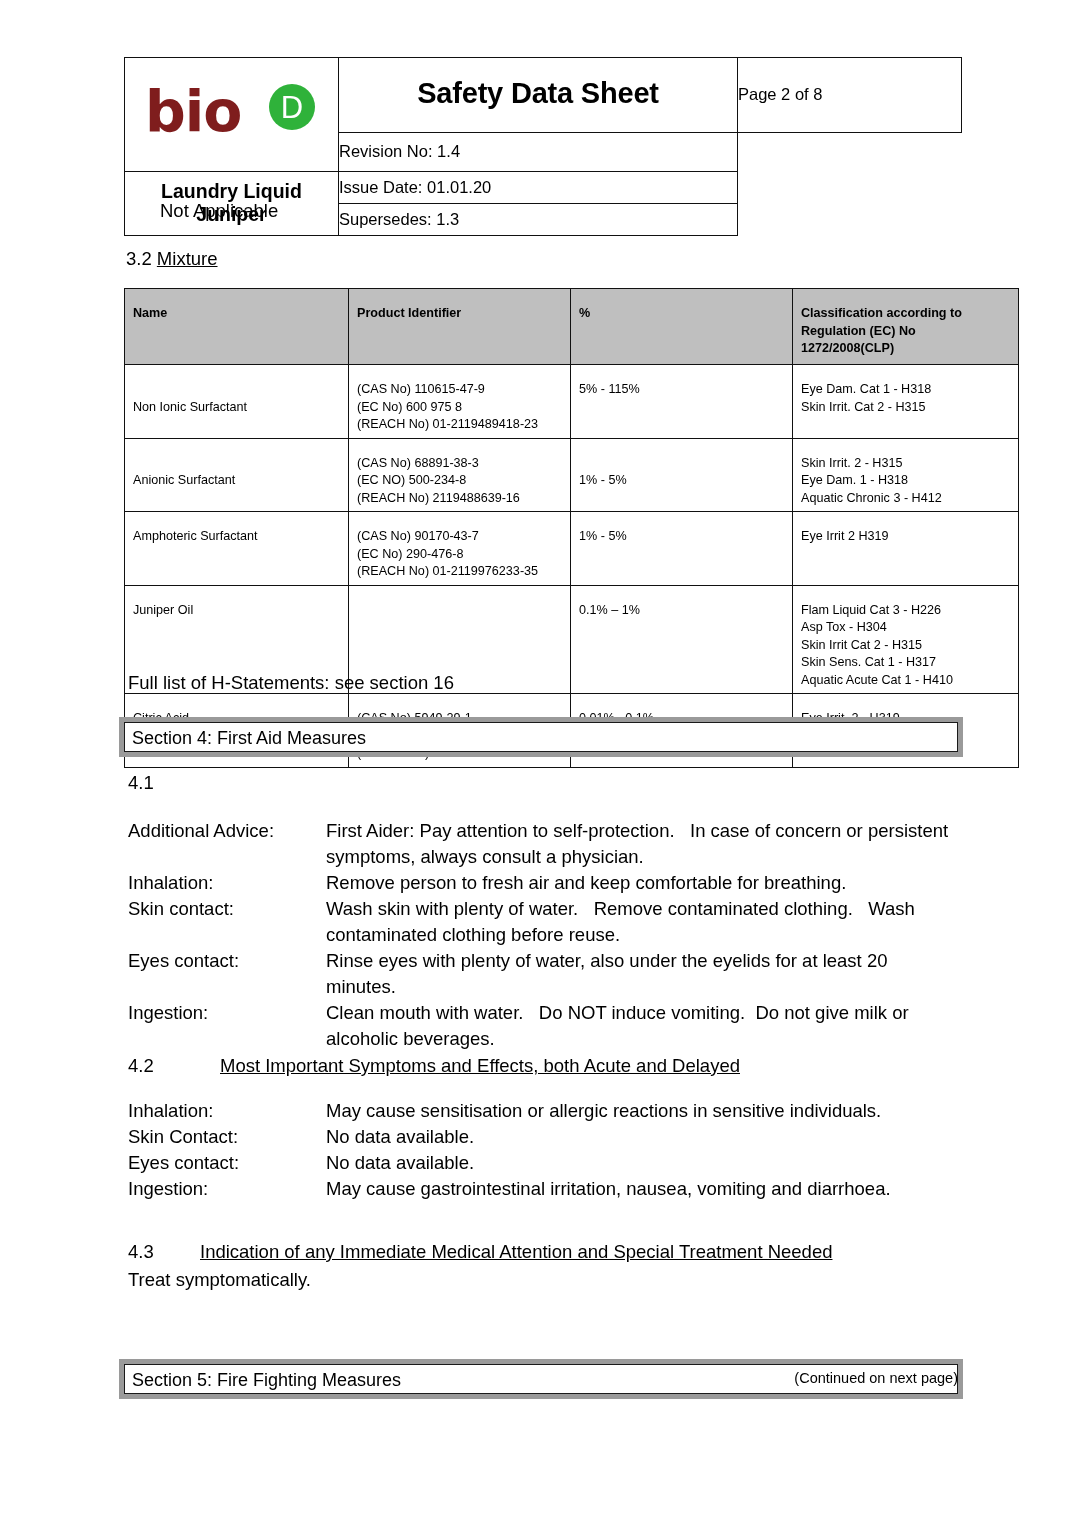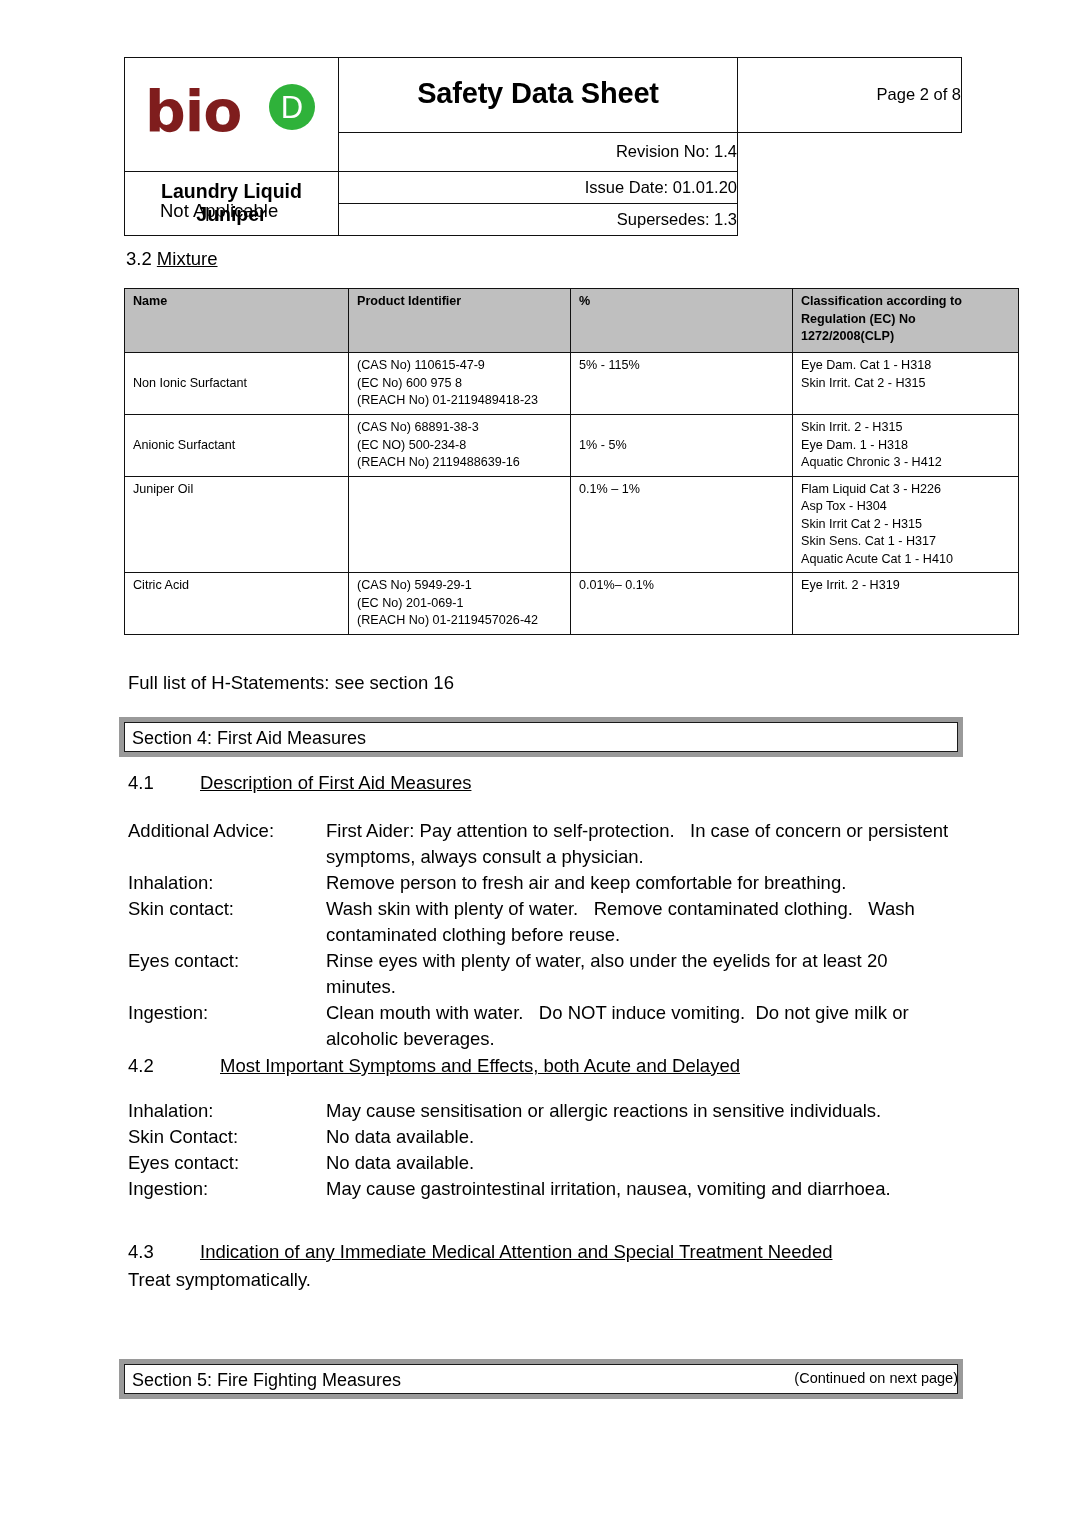--- a/index.html
+++ b/index.html
@@ -51,21 +51,21 @@
   }
   .hdr-subtitle {
     font-size: 19.5px;
     font-weight: bold;
     padding: 8px 0 9px 0;
   }
   .hdr-meta-cell {
     width: 223px;
     font-size: 16.5px;
     padding: 4px 0 5px 7px;
-    text-align: right;
+    text-align: left;
     height: 24px;
   }
 
   
   .logo-wrap {
     display: inline-block;
     position: relative;
     height: 62px;
     width: 185px;
   }
@@ -118,21 +118,21 @@
     left: 124px;
     top: 288px;
     width: 834px;
     border-collapse: collapse;
     table-layout: fixed;
     font-size: 12.6px;
     line-height: 17.5px;
   }
   .mix-table th, .mix-table td {
     border: 1.2px solid #111;
-    padding: 4px 6px 4px 8px;
+    padding: 16px 6px 4px 8px;
     vertical-align: top;
     text-align: left;
   }
   .mix-table thead th {
     background: #bfbfbf;
     font-weight: bold;
     height: 55px;
   }
   .mix-table .c-name  { width: 209px; }
   .mix-table .c-pid   { width: 207px; }
@@ -273,20 +273,32 @@
             <span>(EC NO) 500-234-8</span>
             <span> (REACH No) 2119488639-16</span>
           </td>
           <td class="c-pct vmid">1% - 5%</td>
           <td class="c-class cell-lines">
             <span>Skin Irrit. 2 - H315</span>
             <span>Eye Dam. 1 - H318</span>
             <span>Aquatic Chronic 3 - H412</span>
           </td>
         </tr>
+        <tr style="height: 60px;">
+          <td class="c-name">Amphoteric Surfactant</td>
+          <td class="c-pid cell-lines">
+            <span>(CAS No) 90170-43-7</span>
+            <span>(EC No) 290-476-8</span>
+            <span>(REACH No) 01-2119976233-35</span>
+          </td>
+          <td class="c-pct">1% - 5%</td>
+          <td class="c-class cell-lines">
+            <span>Eye Irrit 2  H319</span>
+          </td>
+        </tr>
         <tr style="height: 90px;">
           <td class="c-name">Juniper Oil</td>
           <td class="c-pid cell-lines"></td>
           <td class="c-pct">0.1% – 1%</td>
           <td class="c-class cell-lines">
             <span>Flam Liquid Cat 3 - H226</span>
             <span>Asp Tox - H304</span>
             <span>Skin Irrit Cat 2 - H315</span>
             <span>Skin Sens. Cat 1 - H317</span>
             <span>Aquatic Acute Cat 1 - H410</span>
@@ -308,21 +320,20 @@
   </table>
 
   <div class="txt" style="left:128px; top:670px;">Full list of H-Statements: see section 16</div>
 
   <div class="section-bar" style="top:722px;">
     <span class="sb-label">Section 4: First Aid Measures</span>
   </div>
 
   <div class="num-head" style="left:128px; top:770px;">
     <span class="n">4.1</span>
-    <span class="t">Description of First Aid Measures</span>
   </div>
 
   <div class="deflist" id="first-aid-list" style="left:128px; top:818px; width:826px;">
       <div class="row">
         <div class="term">Additional Advice:</div>
         <div class="desc">First Aider: Pay attention to self-protection.   In case of concern or persistent symptoms, always consult a physician.</div>
       </div>
       <div class="row">
         <div class="term">Inhalation:</div>
         <div class="desc">Remove person to fresh air and keep comfortable for breathing.</div>

